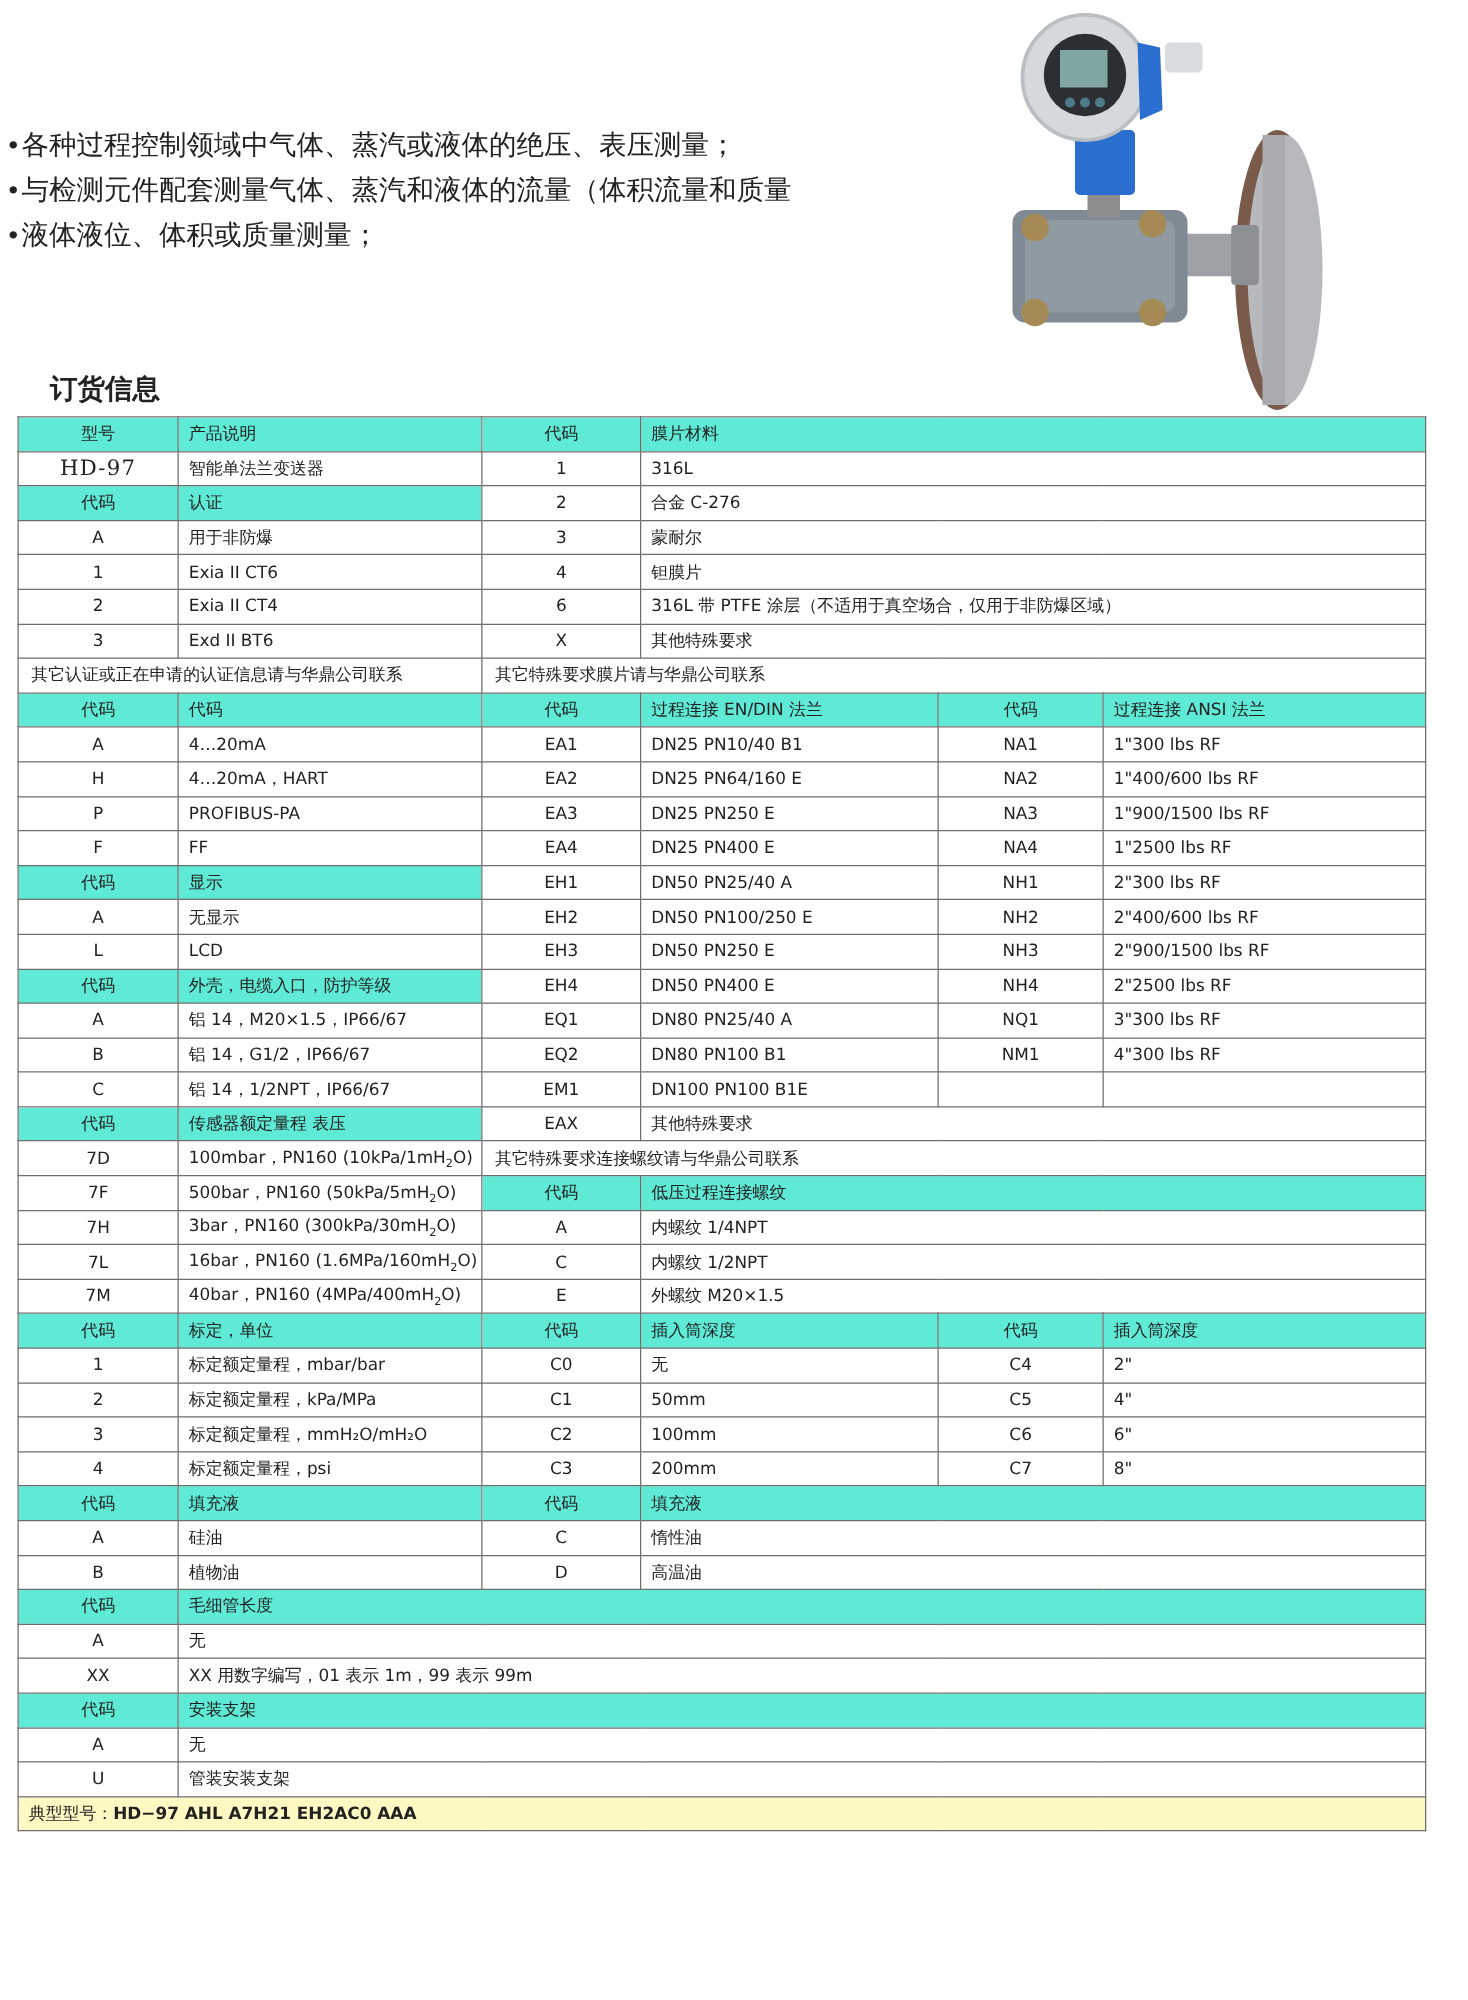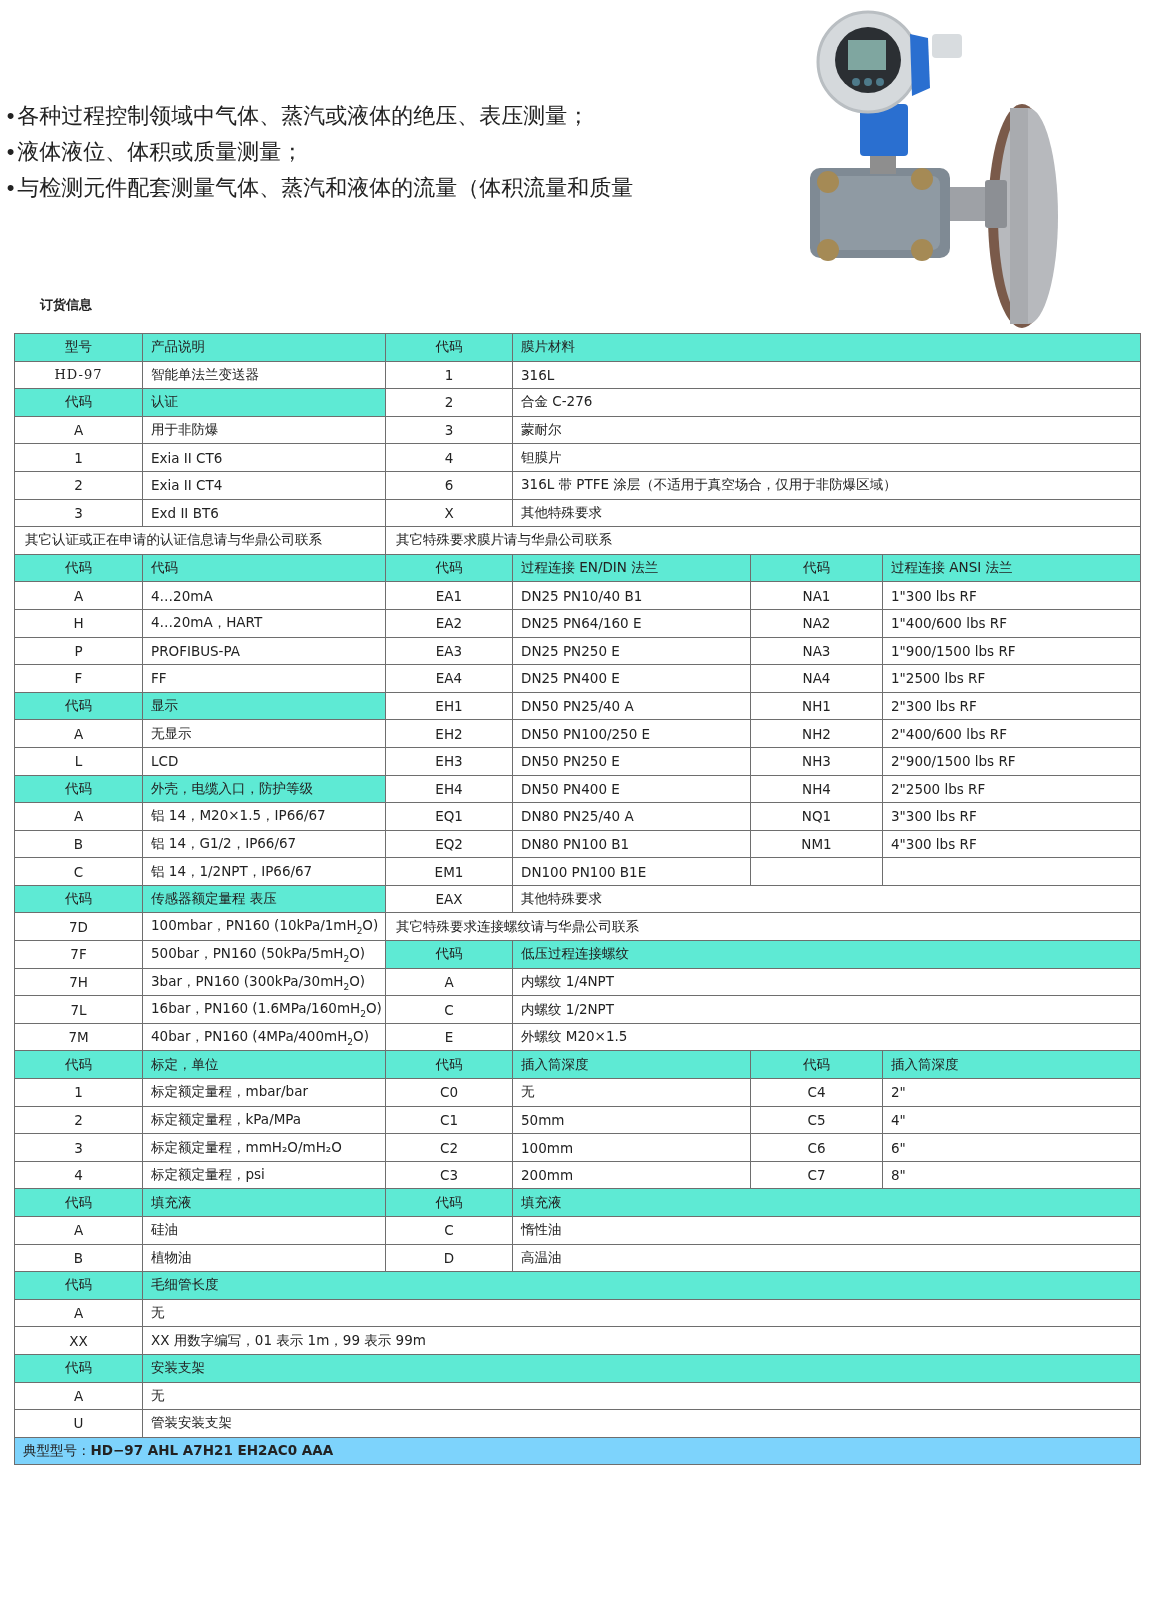--- a/index.html
+++ b/index.html
@@ -2,41 +2,41 @@
 <html><head>
 <meta charset="utf-8">
 <style>
   html, body { margin:0; padding:0; background:#ffffff; }
   body { width:1174px; height:1600px; position:relative; overflow:hidden;
          font-family:"DejaVu Sans", "Liberation Sans", sans-serif; color:#222; }
   .bullets { position:absolute; left:4px; top:100px; width:720px; font-family:Liberation Mono, monospace;
              font-size:22px; line-height:36px; color:#222; }
   .bullets .b { padding-left:10px; text-indent:-10px; }
   .bullets .cont { padding-left:10px; }
-  .section-title { position:absolute; left:40px; top:296px; font-size:13px; font-weight:bold; color:#222; }
+  .section-title { position:absolute; left:40px; top:296px; font-size:22px; font-weight:bold; color:#222; }
   .product { position:absolute; left:800px; top:4px; width:270px; height:326px; }
   table.order { position:absolute; left:14px; top:333px; width:1126px; border-collapse:collapse; table-layout:fixed;
                 font-size:13.5px; }
   table.order td { border:1.5px solid #6e6e6e; height:26.6px; padding:0 8px; white-space:nowrap; overflow:hidden; }
   table.order td.c { text-align:center; }
   table.order td.hdr { background:#5eead4; }
   table.order td.note { padding-left:10px; }
-  td.model { font-family:"DejaVu Serif","Liberation Serif",serif; font-size:13px; letter-spacing:1px; }
-  tr.typical td { background:#7dd3fc; }
+  td.model { font-family:"DejaVu Serif","Liberation Serif",serif; font-size:17px; letter-spacing:1px; }
+  tr.typical td { background:#fef9c3; }
   .typ-label { }
   .typ-value { font-weight:bold; }
   sub { font-size:9px; }
 </style>
 </head>
 <body>
 
 <div class="bullets">
   <div class="b">•各种过程控制领域中气体、蒸汽或液体的绝压、表压测量；</div>
+  <div class="b">•与检测元件配套测量气体、蒸汽和液体的流量（体积流量和质量</div>
   <div class="b">•液体液位、体积或质量测量；</div>
-  <div class="b">•与检测元件配套测量气体、蒸汽和液体的流量（体积流量和质量</div>
 </div>
 
 <svg class="product" viewBox="0 0 270 326" xmlns="http://www.w3.org/2000/svg">
 
   <ellipse cx="222" cy="212" rx="34" ry="112" fill="#7a5a4a"></ellipse>
   <ellipse cx="228" cy="212" rx="30" ry="108" fill="#b7b9bd"></ellipse>
   <rect x="210" y="104" width="18" height="216" fill="#a9abaf"></rect>
 
   <rect x="140" y="183" width="58" height="34" rx="3" fill="#9ea1a6"></rect>
   <rect x="185" y="176" width="22" height="48" rx="3" fill="#8c8f94"></rect>

